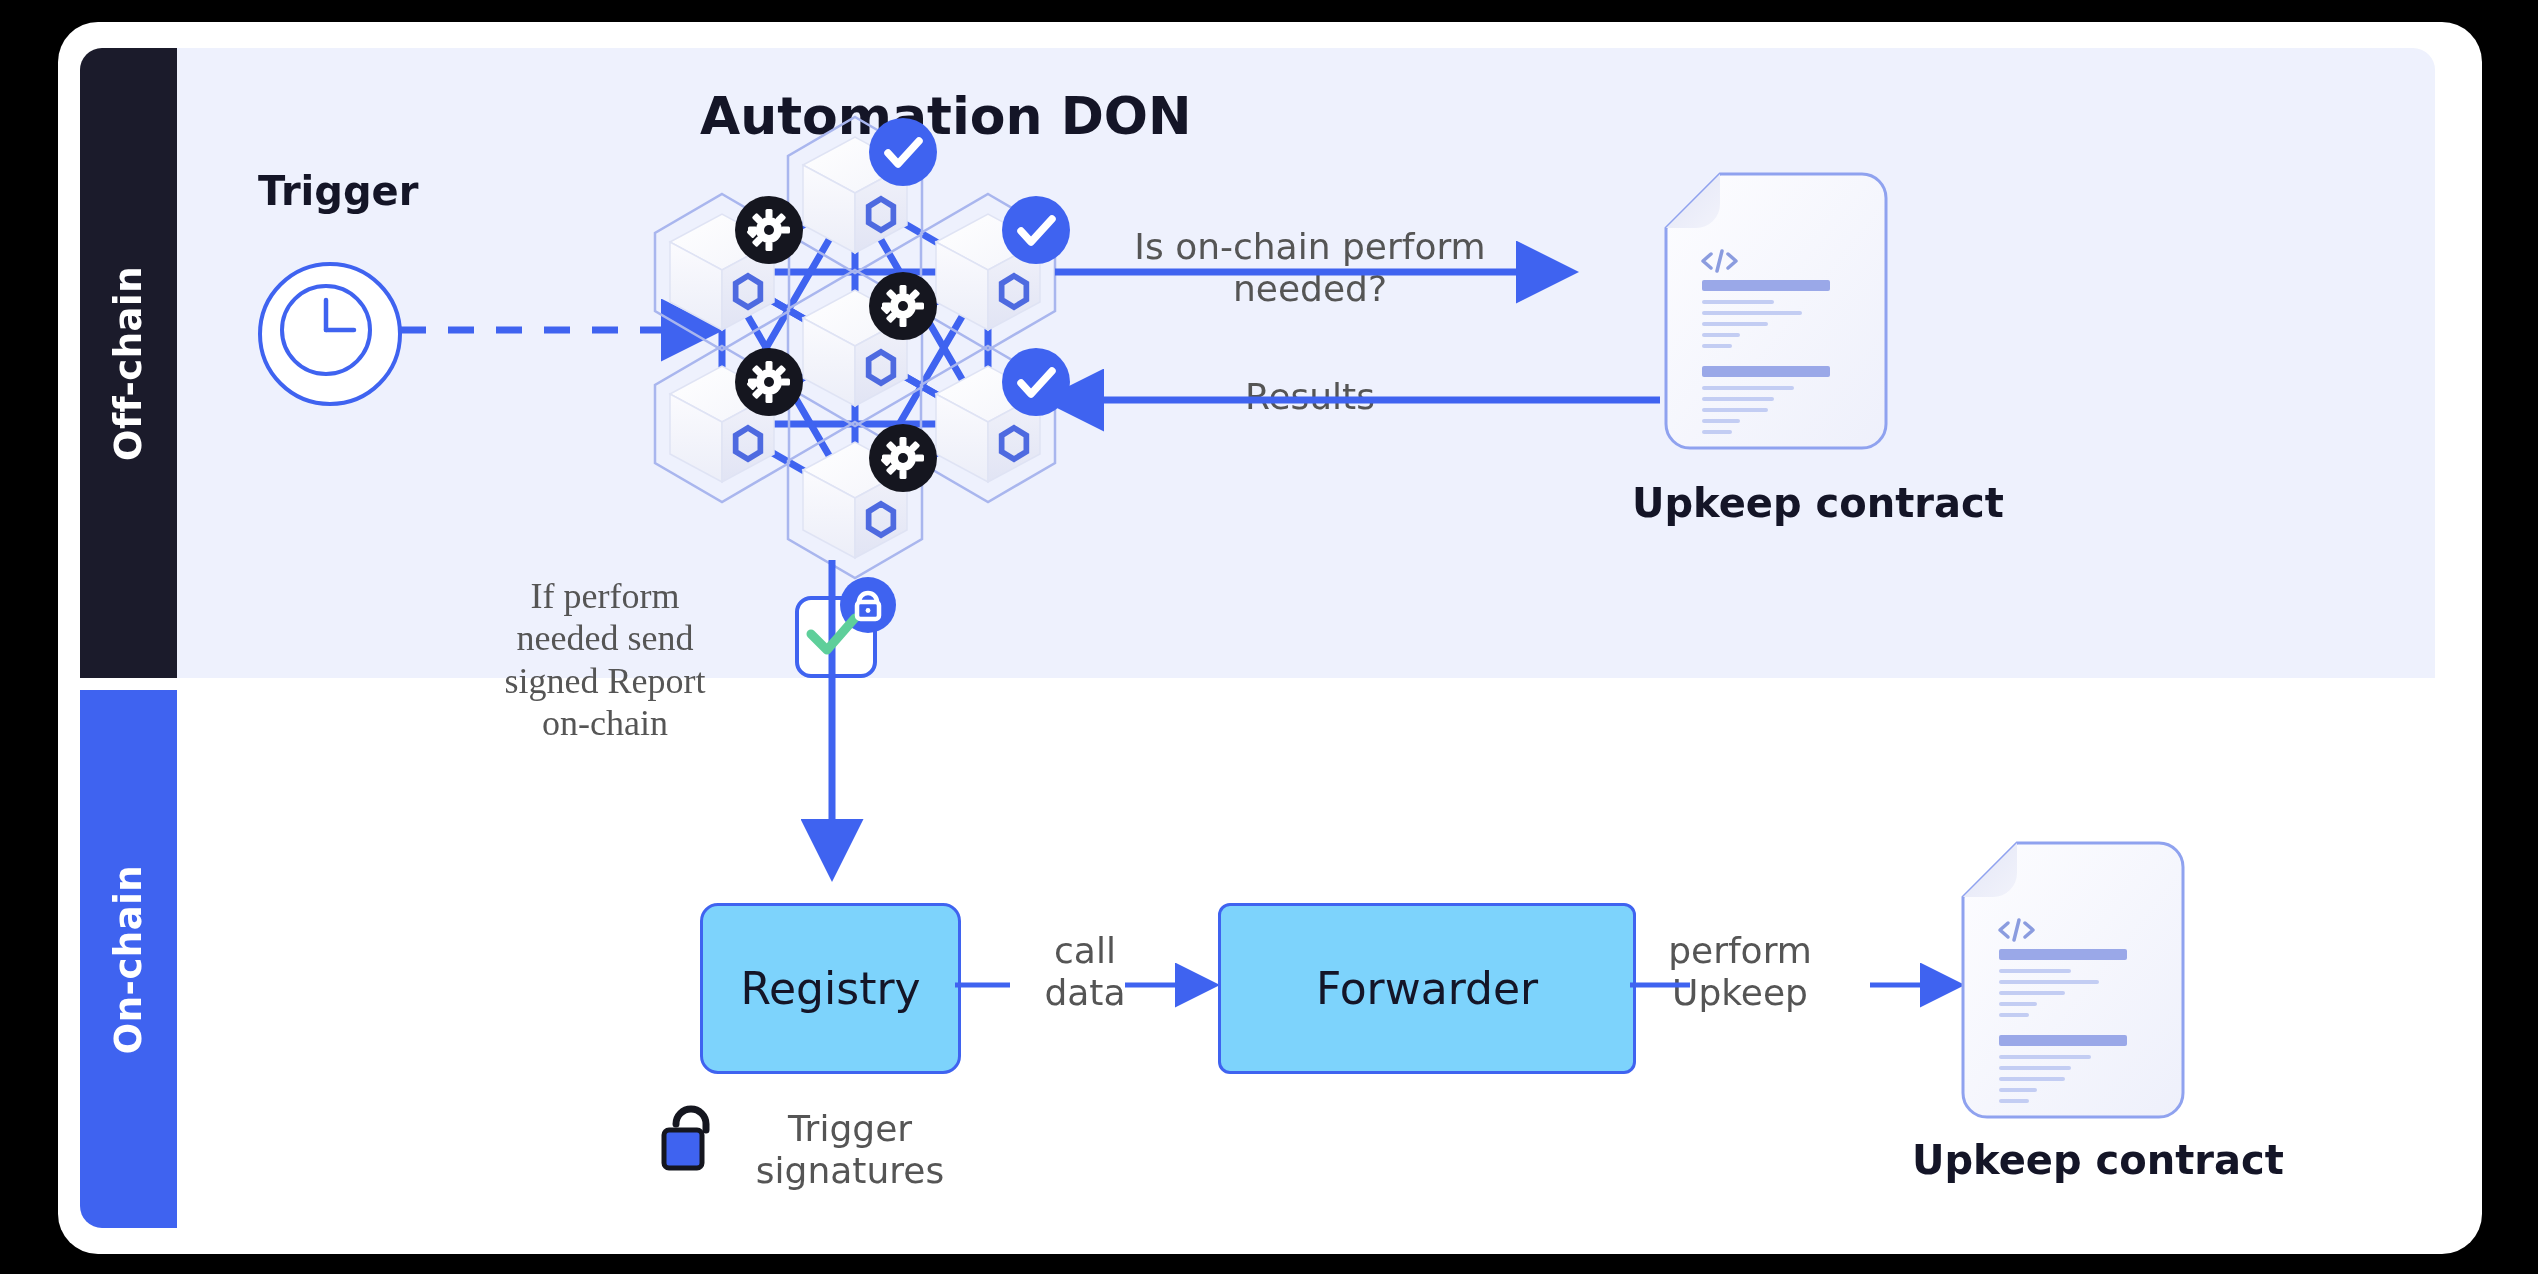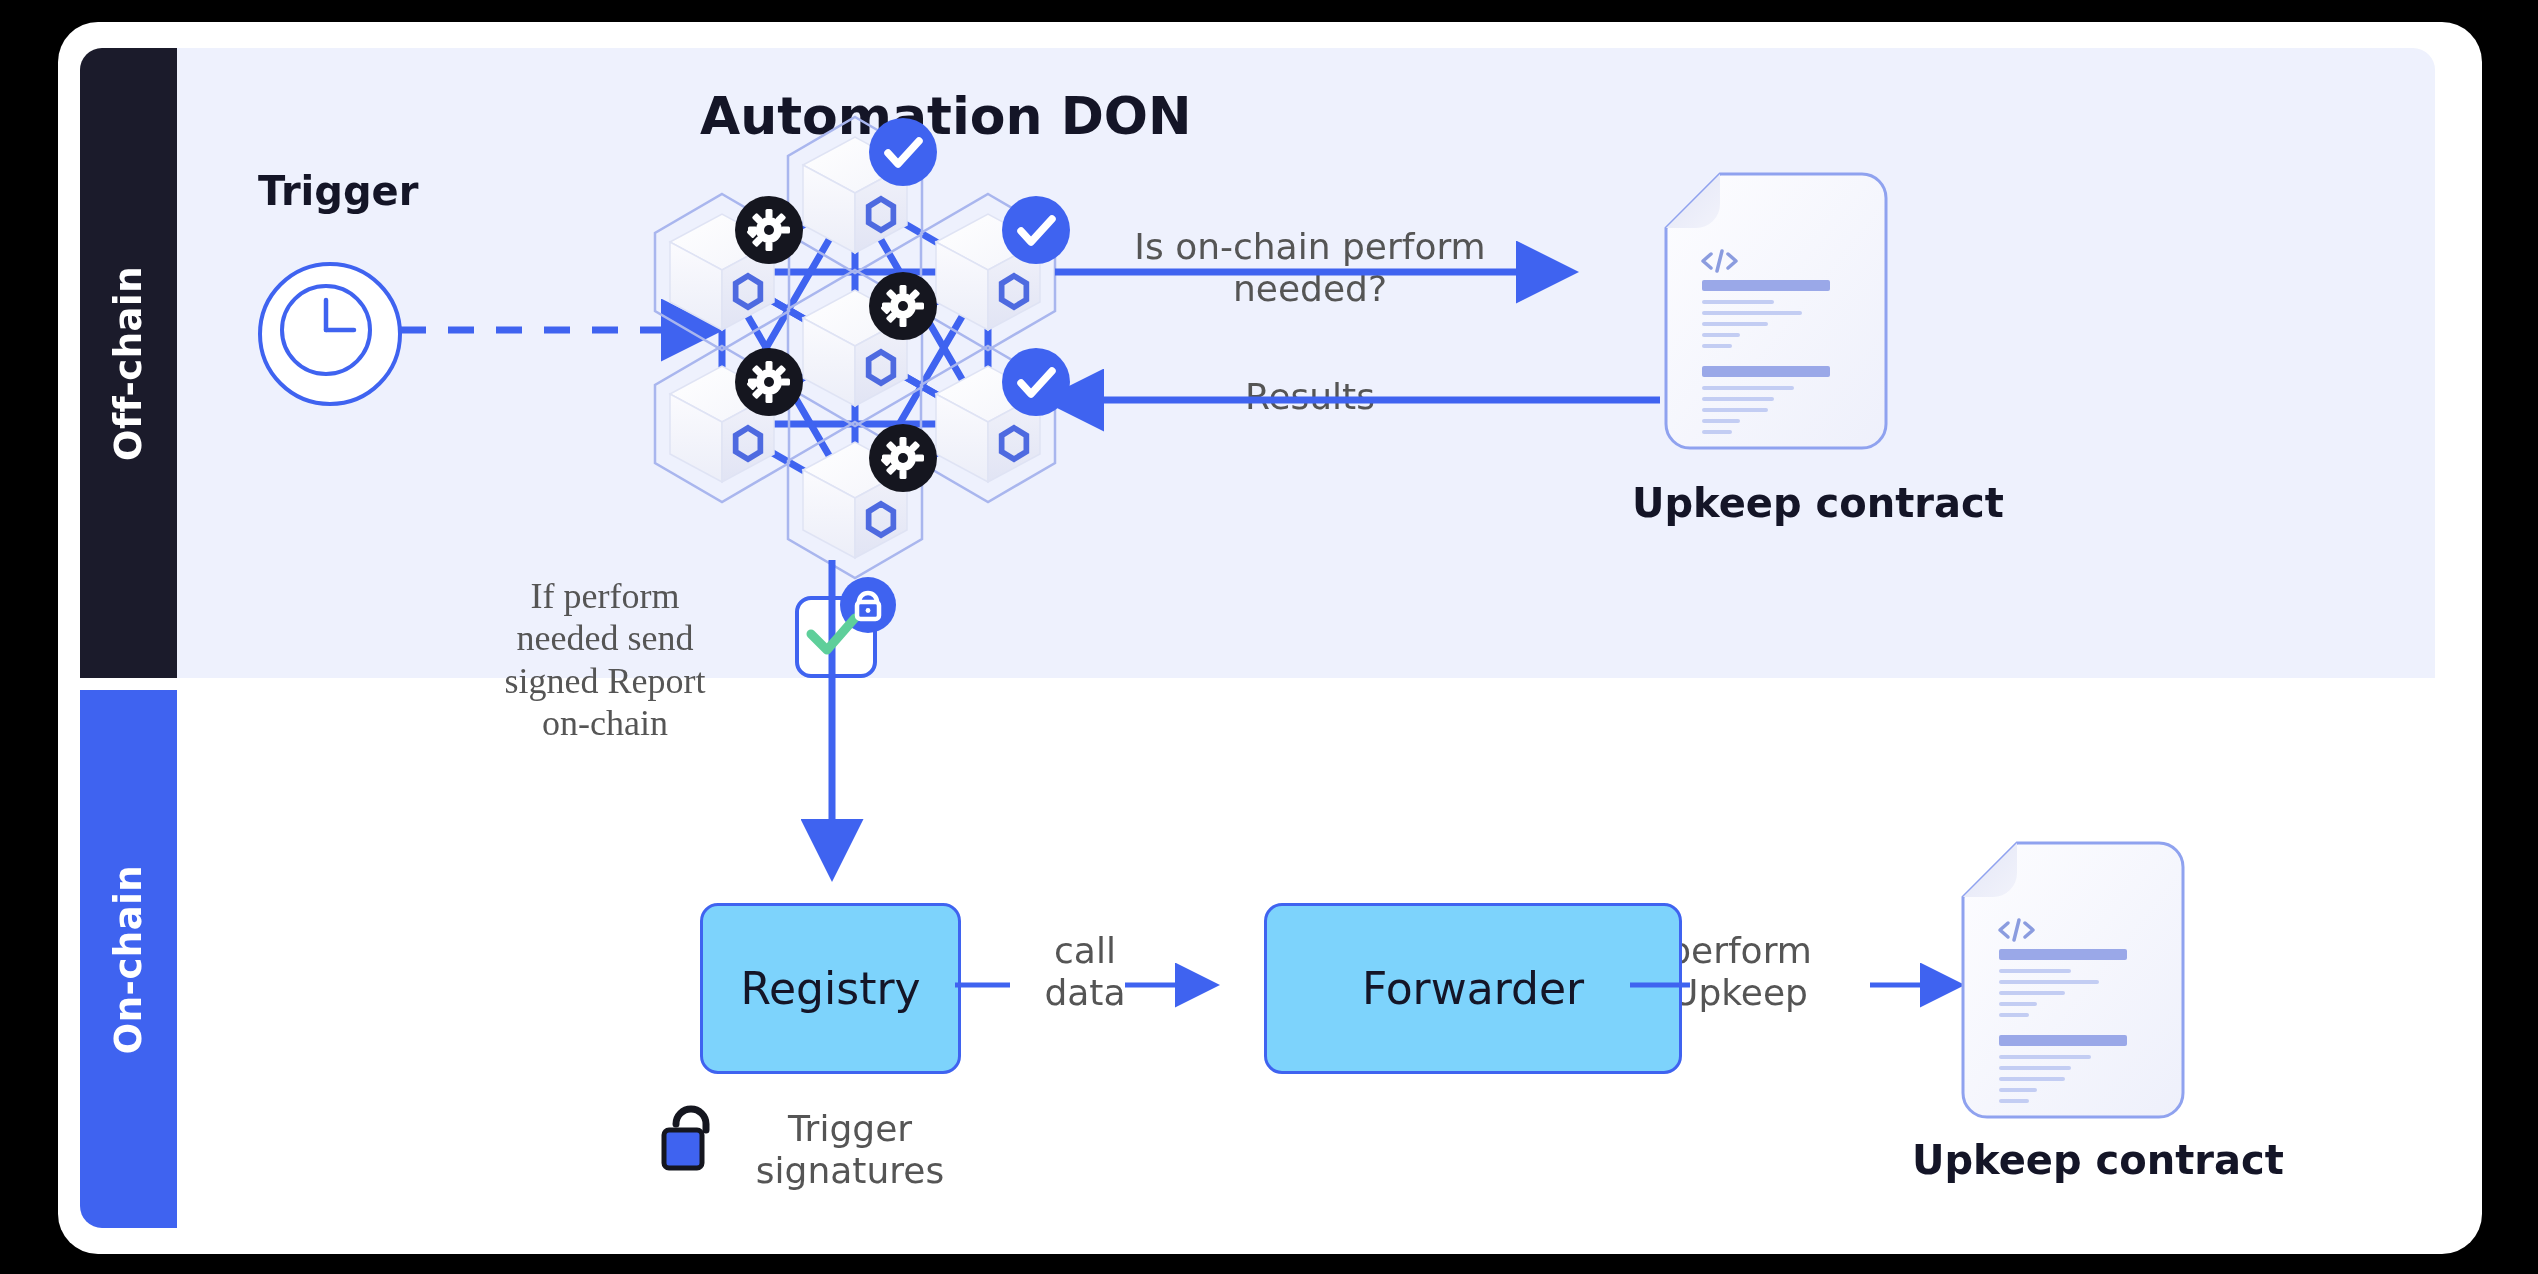--- a/index.html
+++ b/index.html
@@ -90,21 +90,21 @@
 data</div>
 
   <div class="note" style="left:1615px;top:930px;width:250px;">perform
 Upkeep</div>
 
   <div class="note" style="left:725px;top:1108px;width:250px;">Trigger
 signatures</div>
 
   <div class="obox" style="left:700px;top:903px;width:255px;height:165px;">Registry</div>
 
-  <div class="obox" style="left:1264px;top:903px;width:412px;height:165px;">Forwarder</div>
+  <div class="obox" style="left:1218px;top:903px;width:412px;height:165px;border-radius:12px;">Forwarder</div>
 
   <div id="trigger-clock"></div>
 
   <div id="report"></div>
   <div id="report-lock"></div>
 
   <svg id="gfx" viewBox="0 0 2538 1274">
     <defs>
       <marker id="arrowBlue" markerWidth="9" markerHeight="9" refX="7" refY="4.5" orient="auto">
           <path d="M0,0 L9,4.5 L0,9 z" fill="#3f63f0"></path>

